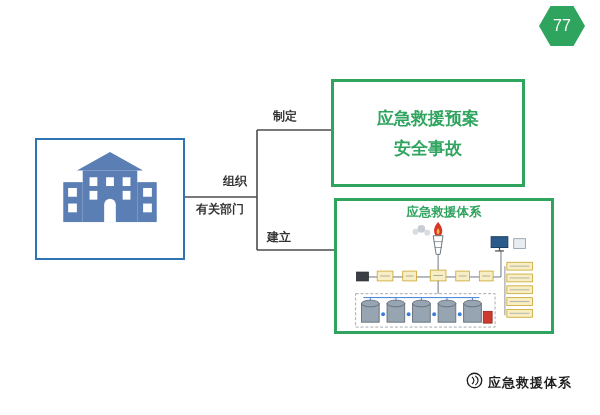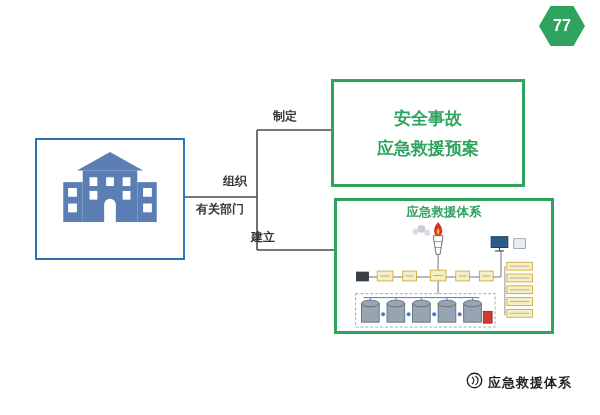--- a/index.html
+++ b/index.html
@@ -19,21 +19,21 @@
     right: 15px;
     width: 46px;
     height: 40px;
     background: var(--green, #2fa45f);
     clip-path: polygon(25% 0%, 75% 0%, 100% 50%, 75% 100%, 25% 100%, 0% 50%);
     display: flex;
     align-items: center;
     justify-content: center;
     color: #ffffff;
     font-size: 16px;
-    font-weight: bold;
+    font-weight: normal;
   }
 
   
   svg.connectors {
     position: absolute;
     top: 0; left: 0;
     pointer-events: none;
   }
   svg.connectors line {
     stroke: var(--line, #4d4d4d);
@@ -66,21 +66,21 @@
   .edge-label {
     position: absolute;
     font-size: 12px;
     font-weight: bold;
     color: var(--text, #333333);
     white-space: nowrap;
   }
   .lbl-organize   { left: 223px; top: 173px; }
   .lbl-department { left: 196px; top: 201px; }
   .lbl-formulate  { left: 273px; top: 108px; }
-  .lbl-establish  { left: 251px; top: 229px; }
+  .lbl-establish  { left: 267px; top: 229px; }
 
   
   .plan-box {
     position: absolute;
     left: 331px; top: 79px;
     width: 194px; height: 108px;
     border: 3px solid var(--green, #2fa45f);
     background: #ffffff;
     box-sizing: border-box;
     display: flex;
@@ -170,22 +170,22 @@
       </svg>
     </span>
   </div>
 
   <div class="edge-label lbl-organize">组织</div>
   <div class="edge-label lbl-department">有关部门</div>
   <div class="edge-label lbl-formulate">制定</div>
   <div class="edge-label lbl-establish">建立</div>
 
   <div class="plan-box">
+    <div>应急救援预案</div>
     <div>安全事故</div>
-    <div>应急救援预案</div>
   </div>
 
   <div class="system-box">
     <div class="system-title">应急救援体系</div>
     <svg viewBox="0 0 188 112" width="186" height="110">
 
       <g fill="#c9ced4">
         <circle cx="71" cy="8" r="4"></circle>
         <circle cx="65" cy="11" r="3" fill="#d8dce1"></circle>
         <circle cx="77" cy="12" r="3" fill="#d8dce1"></circle>

